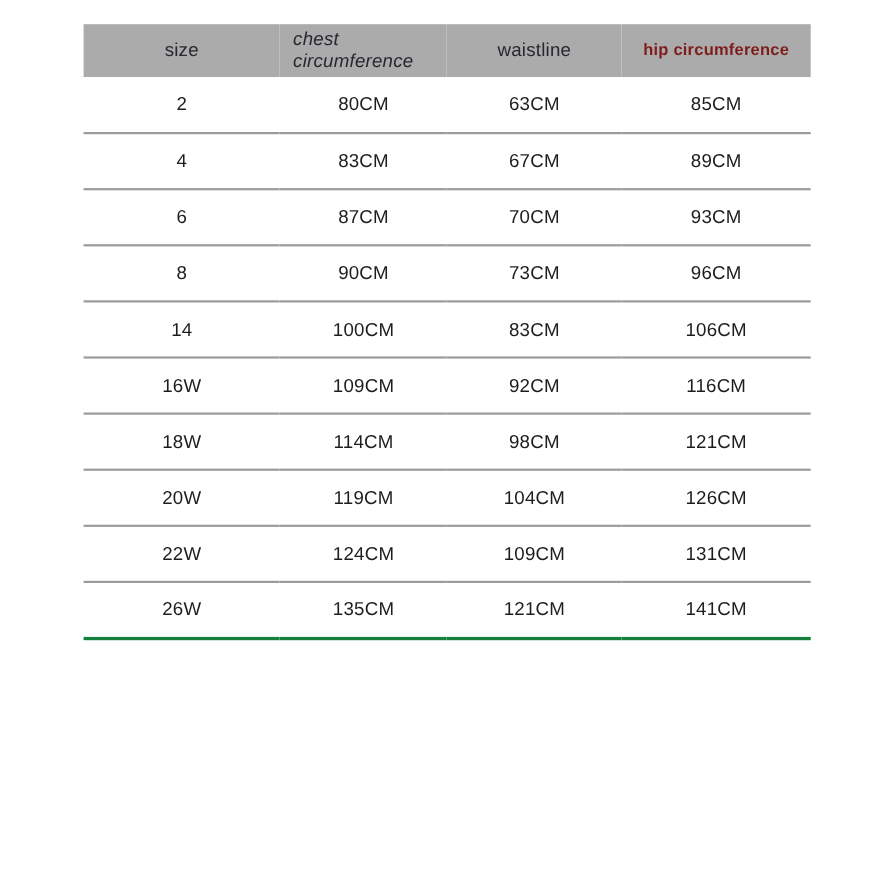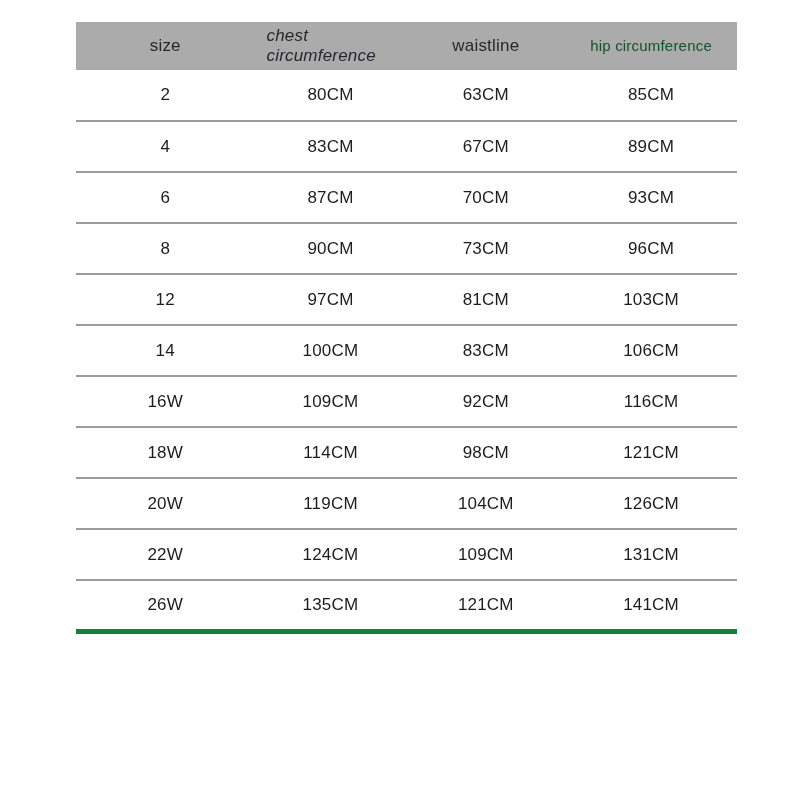--- a/index.html
+++ b/index.html
@@ -39,33 +39,34 @@
     line-height: 1.18;
     letter-spacing: 0.2px;
   }
   thead th.col-chest .hdr {
     max-width: 128px;
     text-align: left;
     font-style: italic;
   }
   thead th.col-hip {
     font-size: 15px;
-    color: #14532d;
+    color: #7f1d1d;
+    font-weight: bold;
   }
   tbody td {
     height: 51px;
     text-align: center;
     vertical-align: middle;
     font-size: 17px;
     color: #1d1d1d;
     border-bottom: 2px solid #9b9b9b;
     letter-spacing: 0.2px;
   }
   tbody tr:last-child td {
-    border-bottom: 5px solid #15803d;
+    border-bottom: 3px solid #15803d;
   }
 </style>
 </head>
 <body>
 
 <div class="stage">
   <table class="size-chart">
     <colgroup>
       <col style="width:27%">
       <col style="width:23%">
@@ -107,26 +108,20 @@
           <td>70CM</td>
           <td>93CM</td>
         </tr>
         <tr>
           <td>8</td>
           <td>90CM</td>
           <td>73CM</td>
           <td>96CM</td>
         </tr>
         <tr>
-          <td>12</td>
-          <td>97CM</td>
-          <td>81CM</td>
-          <td>103CM</td>
-        </tr>
-        <tr>
           <td>14</td>
           <td>100CM</td>
           <td>83CM</td>
           <td>106CM</td>
         </tr>
         <tr>
           <td>16W</td>
           <td>109CM</td>
           <td>92CM</td>
           <td>116CM</td>

